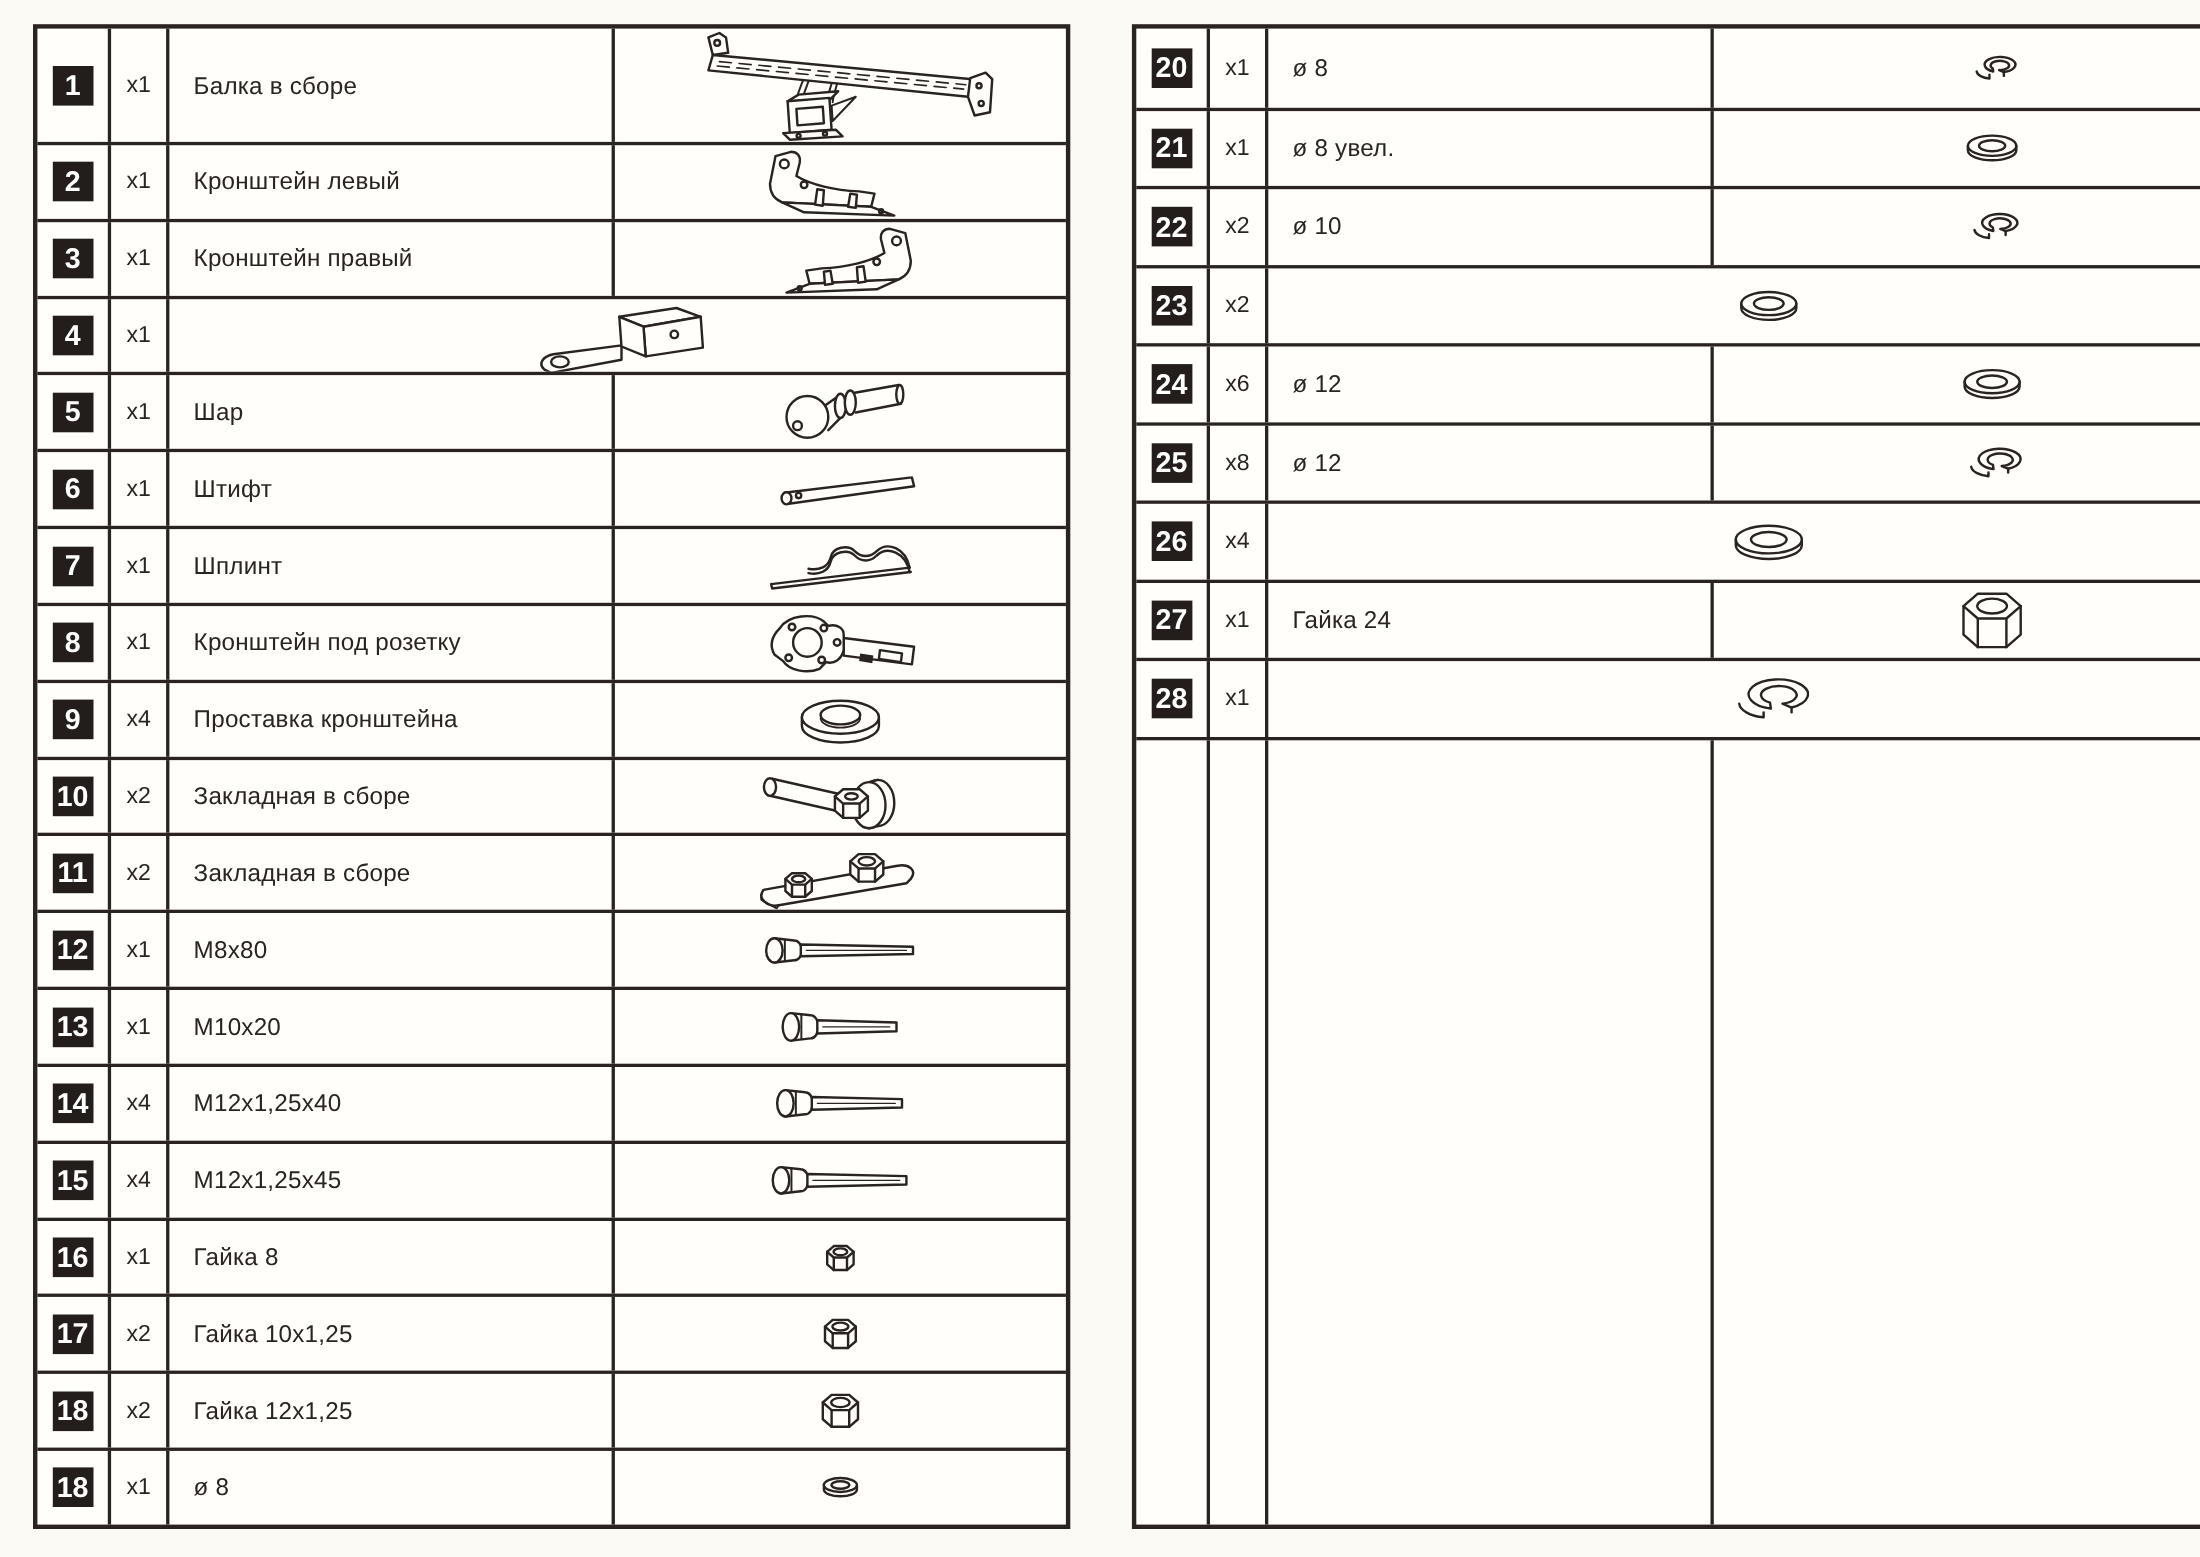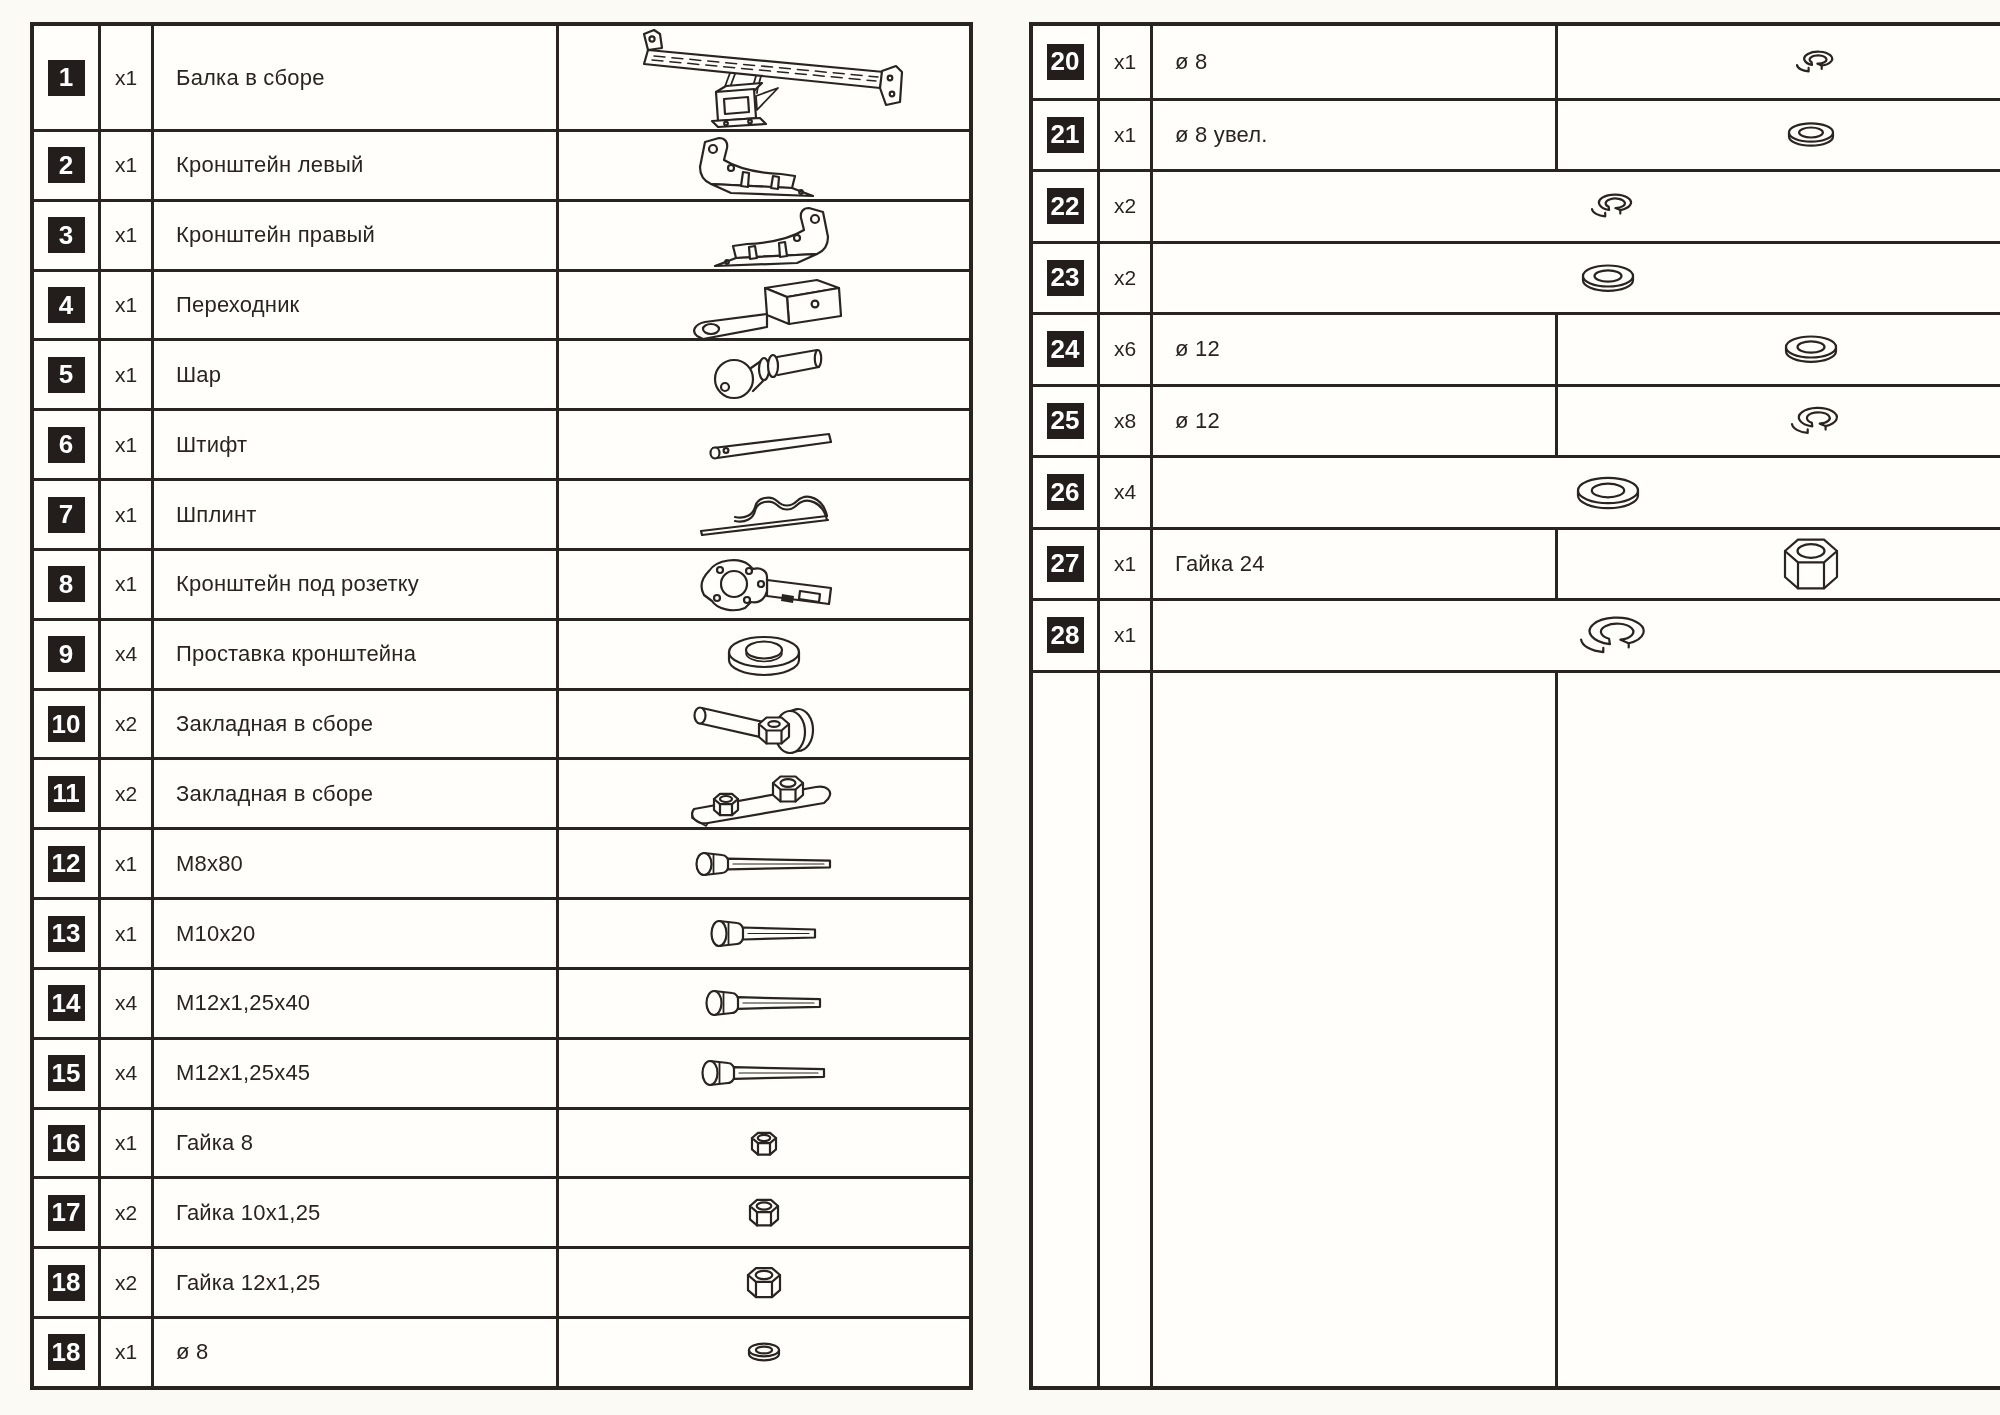--- a/index.html
+++ b/index.html
@@ -133,23 +133,20 @@
         </span>
       </div>
     </div>
     <div class="prow">
       <div class="cell cnum">
         <div class="badge">4</div>
       </div>
       <div class="cell cqty">
         <span>x1</span>
       </div>
-      <div class="cell cname">
-        <span>Переходник</span>
-      </div>
       <div class="cell cart">
         <span class="art">
           <svg width="190" height="70" viewBox="0 0 190 70" fill="none" stroke="#2a2420" stroke-width="2.2" stroke-linecap="round" stroke-linejoin="round">
             <path d="M98 44 L36 52 C26 54 22 61 28 66 L34 69 L98 57 Z" fill="#fffefa"></path>
             <ellipse cx="42" cy="59" rx="8" ry="5" fill="#fffefa"></ellipse>
             <path d="M96 18 L148 10 L170 18 L118 27 Z" fill="#fffefa"></path>
             <path d="M118 27 L170 18 L172 46 L120 54 Z" fill="#fffefa"></path>
             <path d="M96 18 L118 27 L120 54 L98 45 Z" fill="#fffefa"></path>
             <circle cx="146" cy="34" r="3.4"></circle>
           </svg>
@@ -534,20 +531,23 @@
         </span>
       </div>
     </div>
     <div class="prow">
       <div class="cell cnum">
         <div class="badge">22</div>
       </div>
       <div class="cell cqty">
         <span>x2</span>
       </div>
+      <div class="cell cname">
+        <span>ø 10</span>
+      </div>
       <div class="cell cart">
         <span class="art">
           <svg width="52" height="36" viewBox="0 0 52 36" fill="none" stroke="#2a2420" stroke-width="2.2" stroke-linecap="round" stroke-linejoin="round">
             <path d="M 10 21.1 A 16 8 0 0 0 23.2 28.4 L 23.2 24.9"></path>
             <path d="M 27.1 22 A 16 8 0 1 1 38.3 22.1 L 33.4 20.1 A 9.6 4.8 0 1 0 26.7 18.8 Z" fill="#fffefa"></path>
             <path d="M 38.3 22.1 l 0 3.5"></path>
           </svg>
         </span>
       </div>
     </div>

